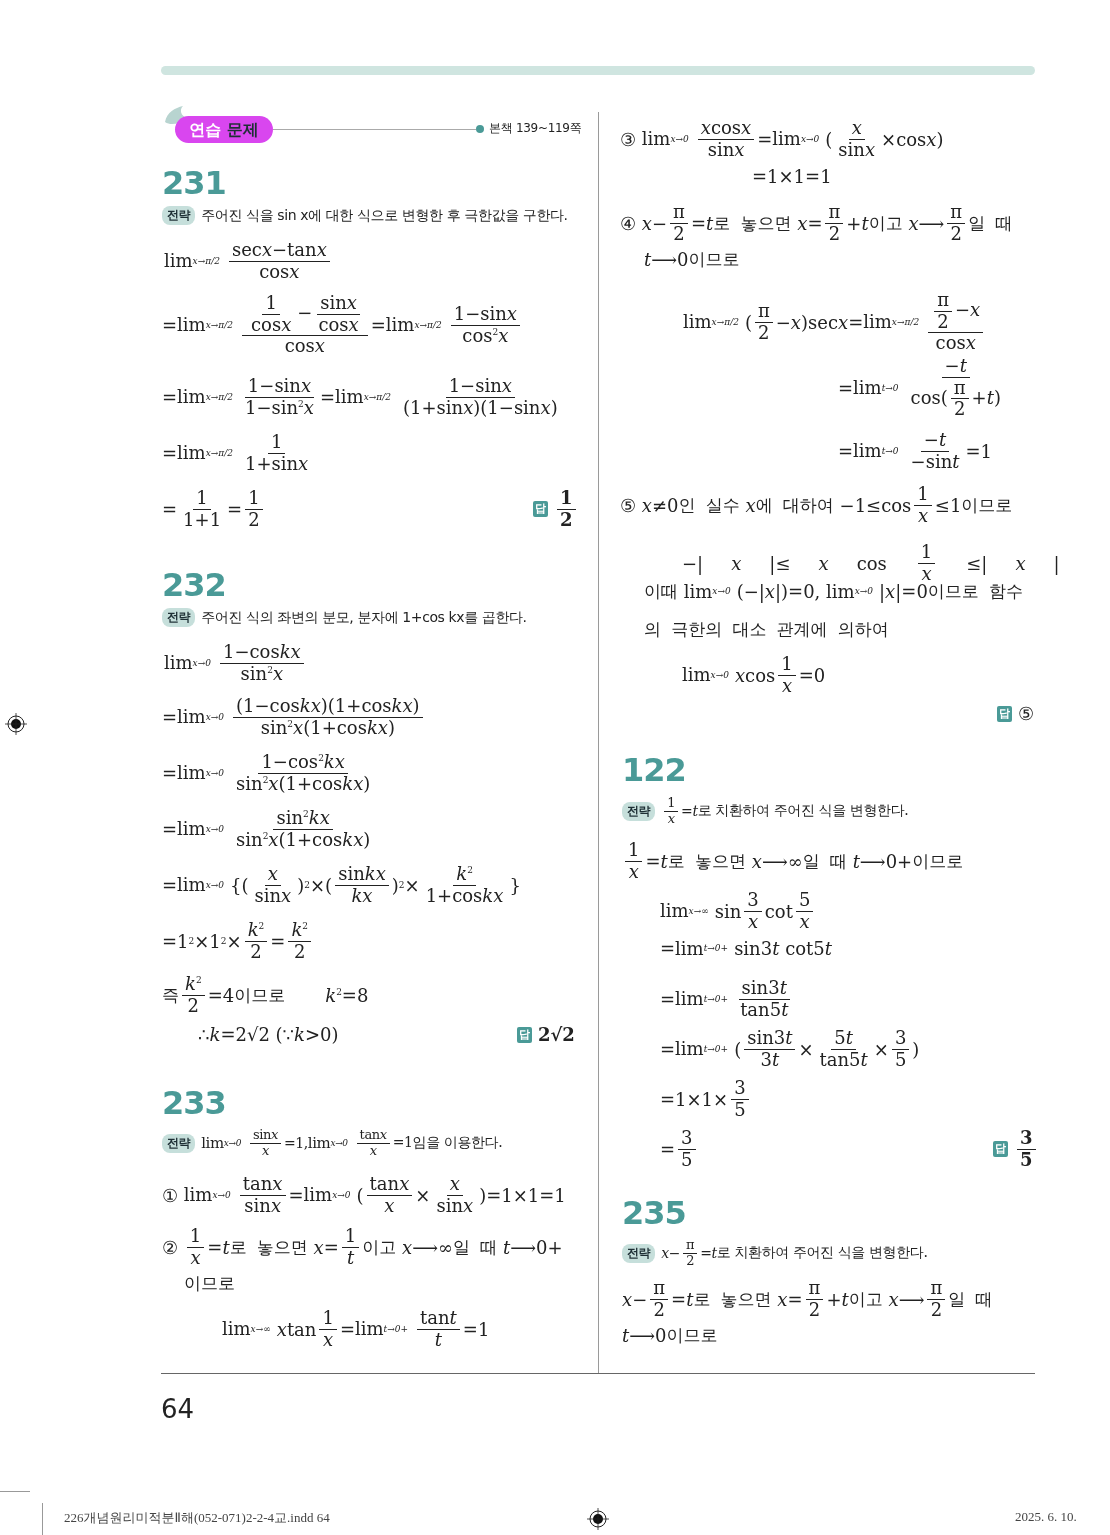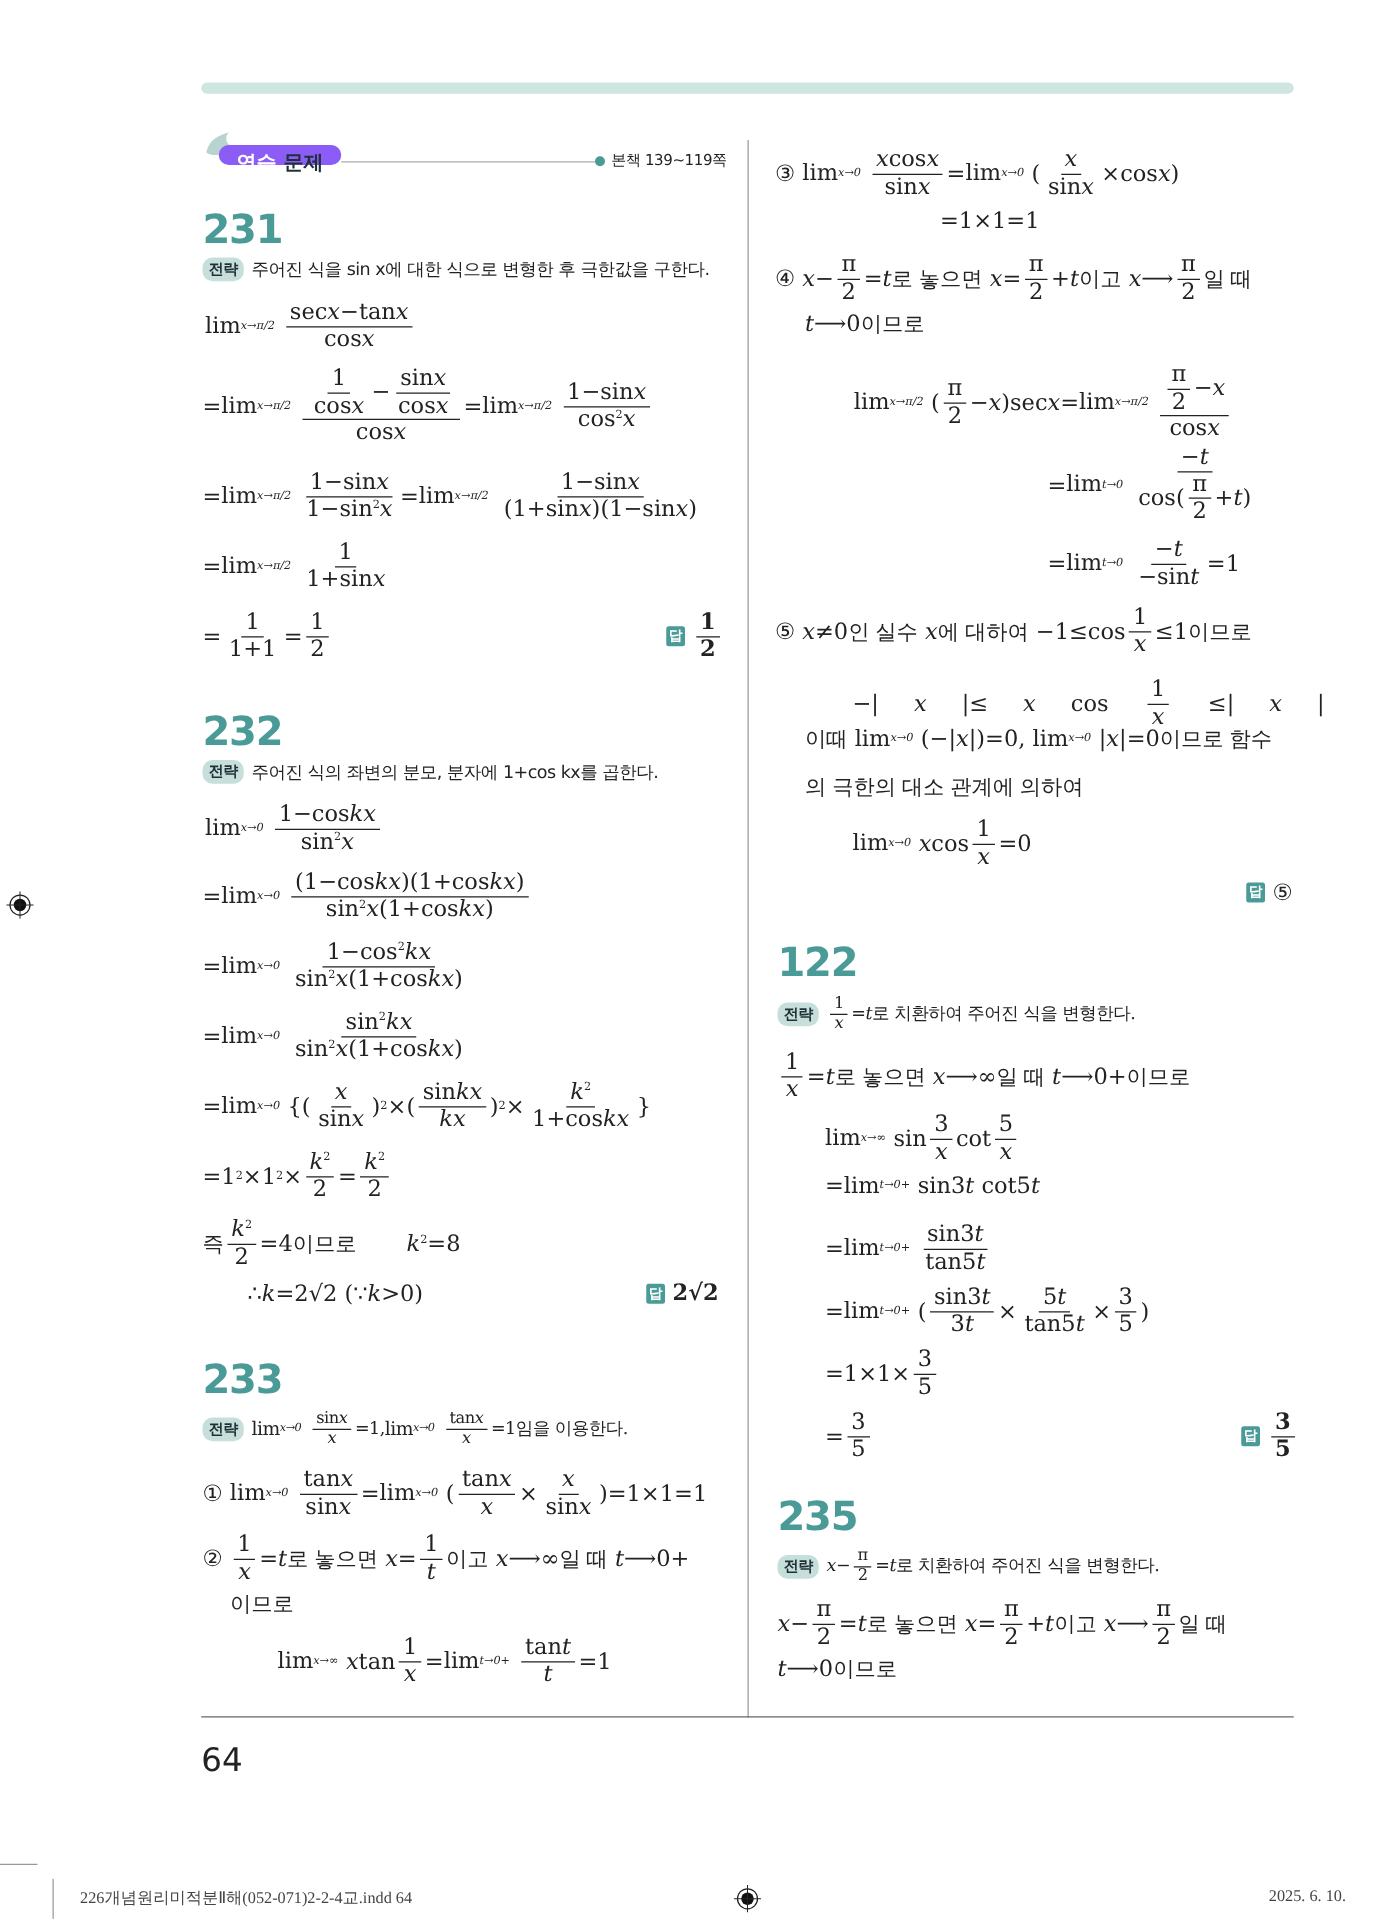--- a/index.html
+++ b/index.html
@@ -7,35 +7,35 @@
          font-family:"DejaVu Serif", serif; color:#222; }
   .topbar { position:absolute; left:161px; top:66px; width:874px; height:9px; background:#cfe5e0; border-radius:5px; }
   .coldiv { position:absolute; left:598px; top:112px; width:1px; height:1262px; background:#9a9a9a; }
   .botline { position:absolute; left:161px; top:1373px; width:874px; height:1px; background:#666; }
   .pagenum { position:absolute; left:161px; top:1394px; font-family:"DejaVu Sans", sans-serif; font-size:26px; color:#222; }
   .slug { position:absolute; top:1509px; font-family:Liberation Serif, serif; font-size:13px; color:#444; }
   .slugbar { position:absolute; left:42px; top:1503px; width:1px; height:32px; background:#999; }
   .slugtick { position:absolute; left:0px; top:1491px; width:30px; height:1px; background:#999; }
   .regmark { position:absolute; width:22px; height:22px; }
 
-  .header-badge { position:absolute; left:175px; top:116px; width:98px; height:16px; border-radius:14px; background:#8b5cf6; color:#fff;
+  .header-badge { position:absolute; left:175px; top:116px; width:98px; height:27px; border-radius:14px; background:#d946ef; color:#fff;
                   font-family:"DejaVu Sans", sans-serif; font-weight:bold; font-size:16px; line-height:27px; text-align:center; }
   .header-badge .b2 { color:#1e2f35; }
   .header-leaf { position:absolute; left:161px; top:104px; width:30px; height:22px; }
   .header-line { position:absolute; left:273px; top:129px; width:203px; height:1px; background:#aaa; }
   .header-dot { position:absolute; left:476px; top:125px; width:8px; height:8px; border-radius:50%; background:#4a9a97; }
   .header-ref { position:absolute; left:489px; top:120px; font-family:"DejaVu Sans", sans-serif; font-size:12px; color:#222; letter-spacing:-0.3px; }
 
   .pnum { position:absolute; font-family:"DejaVu Sans", sans-serif; font-weight:bold; font-size:32px; color:#4a9a97; letter-spacing:-1px; }
   .strat { position:absolute; display:flex; align-items:center; font-family:"DejaVu Sans", sans-serif; font-size:14px; color:#222; white-space:nowrap; letter-spacing:-0.4px; }
   .strat-tag { display:inline-block; background:#c6dfdb; color:#1e2f35; font-weight:bold; font-size:12px; padding:1px 5px; border-radius:8px; margin-right:6px; }
 
   .line { position:absolute; font-size:18px; white-space:nowrap; display:flex; align-items:center; }
   .m { font-family:"DejaVu Serif", serif; }
-  .k { font-family:Liberation Sans, sans-serif; font-size:17px; }
+  .k { font-family:Liberation Mono, monospace; font-size:17px; }
   .frac { display:inline-flex; flex-direction:column; align-items:center; vertical-align:middle; margin:0 3px; }
   .frac .num { border-bottom:1px solid #222; padding:0 3px; line-height:1.15; text-align:center; }
   .frac .den { padding:0 3px; line-height:1.15; text-align:center; }
   .frac.small { font-size:13px; }
   .lim { display:inline-flex; flex-direction:row; align-items:center; vertical-align:middle; margin-right:6px; }
   .lim .lw { font-size:18px; line-height:1; }
   .lim .ls { font-size:9px; font-style:italic; line-height:1.2; }
   .ans { position:absolute; display:flex; align-items:center; font-weight:bold; font-size:18px; }
   .ans-tag { display:inline-block; background:#4a9a97; color:#fff; font-family:"DejaVu Sans", sans-serif; font-size:11px; font-weight:bold; width:15px; height:16px; line-height:16px; text-align:center; border-radius:2px; margin-right:6px; }
   sup { font-size:9px; }

